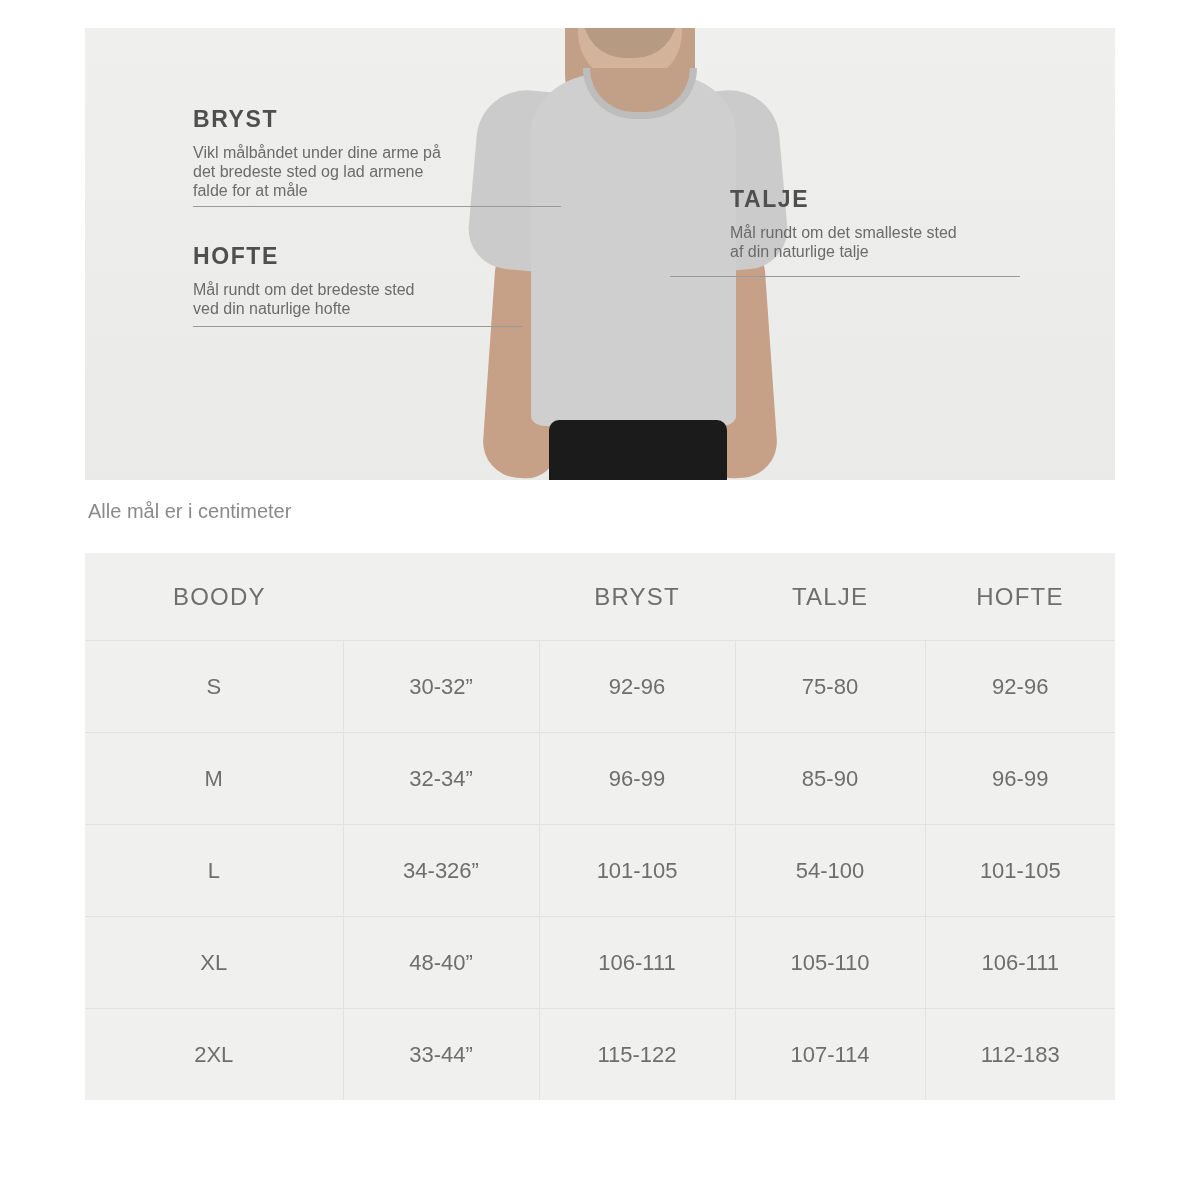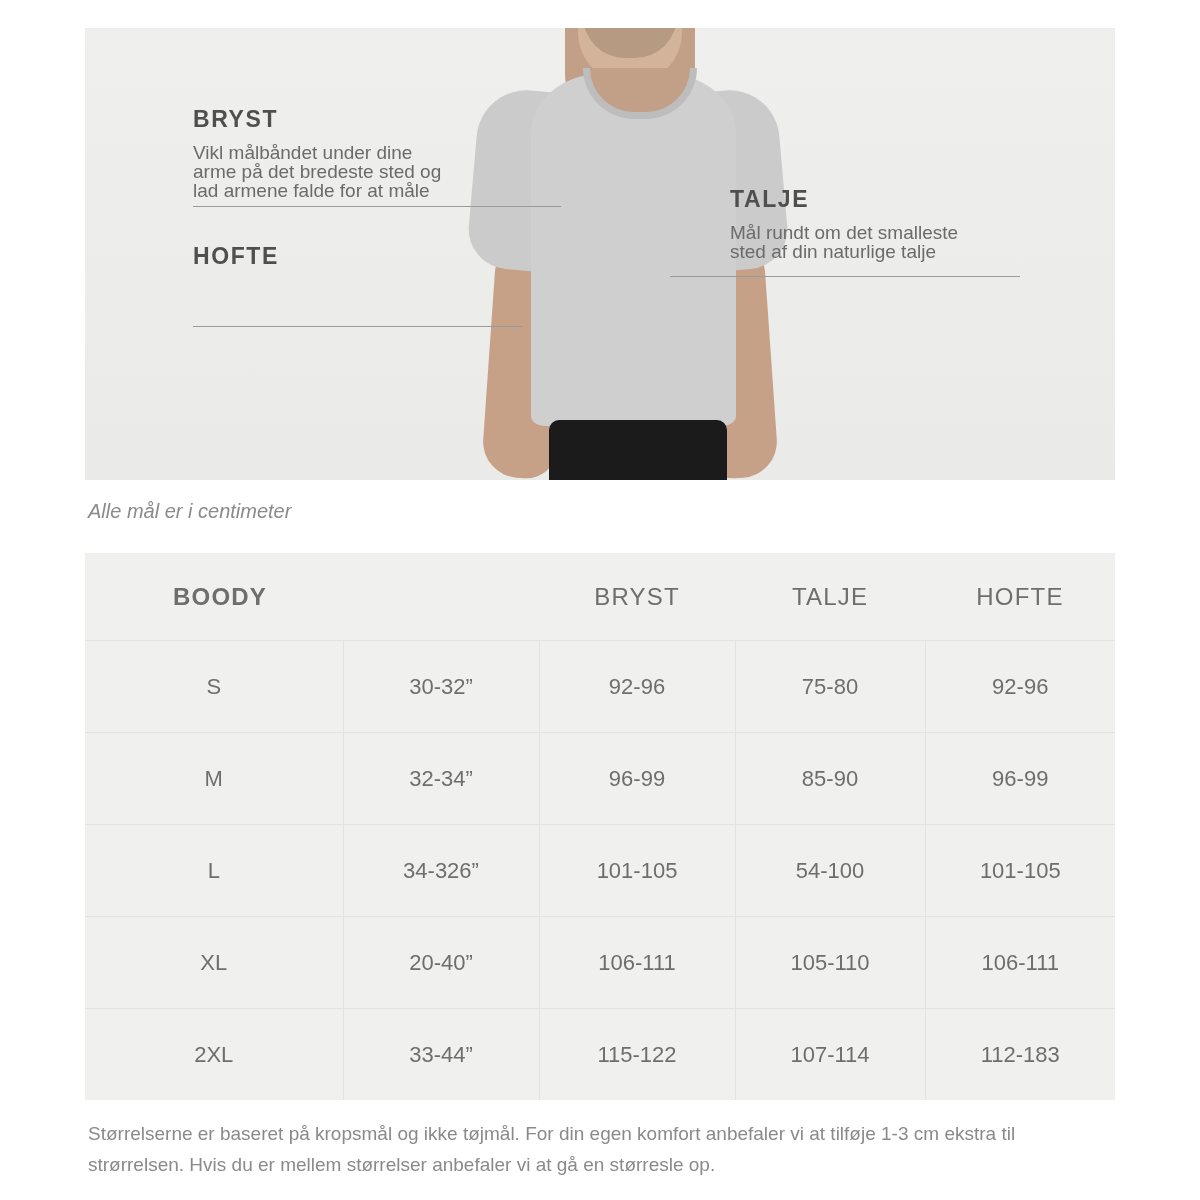--- a/index.html
+++ b/index.html
@@ -145,21 +145,21 @@
   }
   .callout h3 {
     margin: 0 0 10px 0;
     font-size: 23px;
     letter-spacing: 1.6px;
     font-weight: bold;
     color: #4f4f4f;
   }
   .callout p {
     margin: 0;
-    font-size: 19px;
+    font-size: 16px;
     line-height: 19px;
     color: #6b6b6b;
   }
   .c-bryst { left: 108px; top: 78px; width: 250px; }
   .c-hofte { left: 108px; top: 215px; width: 250px; }
   .c-talje { left: 645px; top: 158px; width: 230px; text-align: left; }
 
   .lead {
     position: absolute;
     height: 0;
@@ -170,21 +170,20 @@
   .lead-hofte { left: 108px; top: 298px; width: 330px; }
   .lead-talje { left: 585px; top: 248px; width: 350px; }
 
   
   .unit-note {
     position: absolute;
     left: 88px;
     top: 500px;
     font-size: 20px;
     color: #8a8a8a;
-    font-style: italic;
   }
 
   
   .size-table {
     position: absolute;
     left: 85px;
     top: 553px;
     width: 1030px;
     border-collapse: collapse;
     table-layout: fixed;
@@ -199,21 +198,20 @@
     height: 85px;
     font-size: 24px;
     letter-spacing: 1.2px;
     background: #f0f0ef;
     border: none;
     border-bottom: 1px solid #e2e2e2;
   }
   .size-table thead th:first-child {
     text-align: left;
     padding-left: 88px;
-    font-weight: bold;
   }
   .size-table tbody td {
     height: 89px;
     font-size: 22px;
     background: #f0f0ef;
   }
   .size-table tbody td:first-child {
     border-left: none;
   }
   .size-table tbody td:last-child {
@@ -264,20 +262,21 @@
     <div class="lead lead-hofte"></div>
     <div class="lead lead-talje"></div>
 
     <div class="callout c-bryst">
       <h3>BRYST</h3>
       <p>Vikl målbåndet under dine arme på det bredeste sted og lad armene falde for at måle</p>
     </div>
 
     <div class="callout c-hofte">
       <h3>HOFTE</h3>
+      <p>Mål rundt om det bredeste sted ved din naturlige hofte</p>
     </div>
 
     <div class="callout c-talje">
       <h3>TALJE</h3>
       <p>Mål rundt om det smalleste sted af din naturlige talje</p>
     </div>
   </div>
 
   <div class="unit-note">Alle mål er i centimeter</div>
 
@@ -315,30 +314,29 @@
       </tr>
       <tr>
         <td>L</td>
         <td>34-326”</td>
         <td>101-105</td>
         <td>54-100</td>
         <td>101-105</td>
       </tr>
       <tr>
         <td>XL</td>
-        <td>20-40”</td>
+        <td>48-40”</td>
         <td>106-111</td>
         <td>105-110</td>
         <td>106-111</td>
       </tr>
       <tr>
         <td>2XL</td>
         <td>33-44”</td>
         <td>115-122</td>
         <td>107-114</td>
         <td>112-183</td>
       </tr>
     </tbody>
   </table>
 
-  <div class="footnote">Størrelserne er baseret på kropsmål og ikke tøjmål. For din egen komfort anbefaler vi at tilføje 1-3 cm ekstra til strørrelsen. Hvis du er mellem størrelser anbefaler vi at gå en størresle op.</div>
 
 </div>
 
 </body></html>

